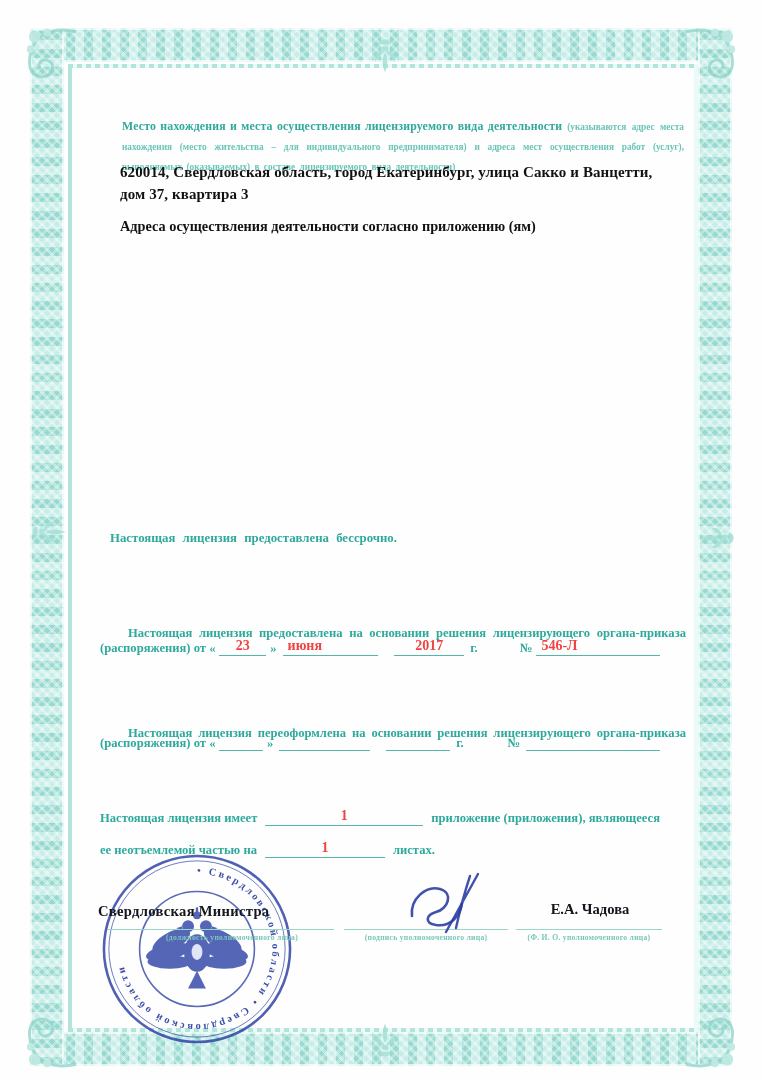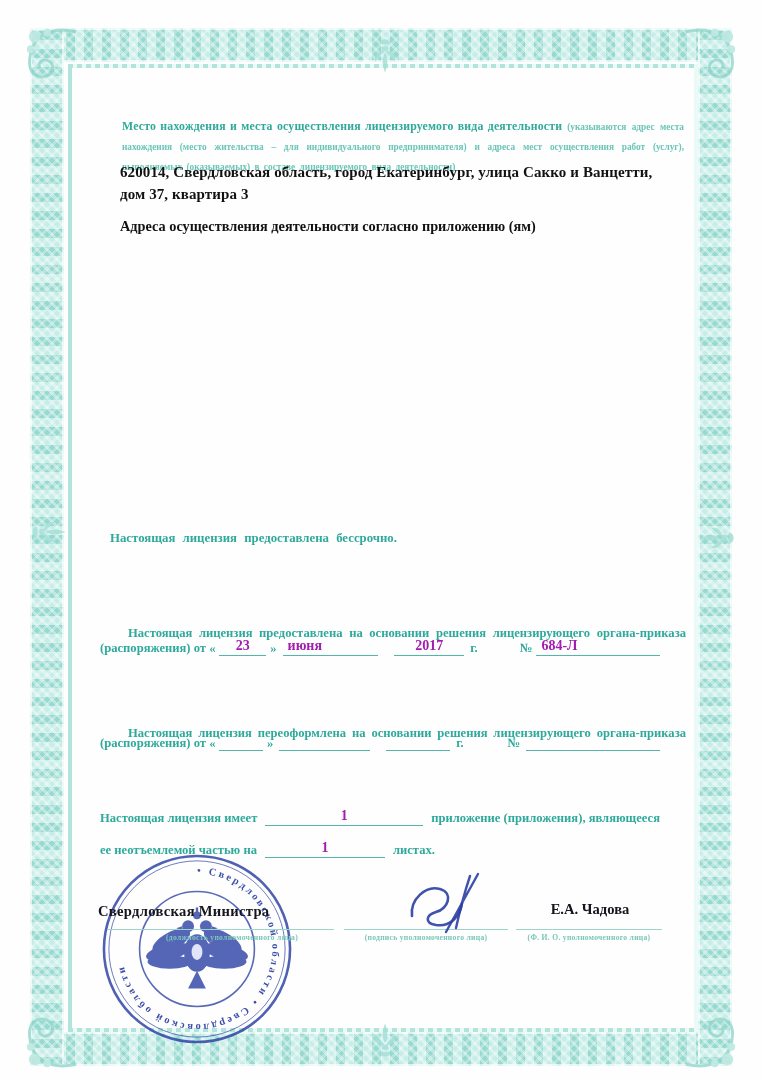--- a/index.html
+++ b/index.html
@@ -47,21 +47,21 @@
   .addr-note{font-size:14.3px;margin-top:3px !important;}
   .term{left:110px;top:531px;font-size:12.8px;word-spacing:4px;}
   .stmt{width:558px;font-size:12.6px;text-align:justify;text-align-last:justify;line-height:1.2;margin:18px;}
   .g-line{left:110px;top:608px;}
   .r-line{left:110px;top:708px;}
   .fillrow{left:100px;width:560px;display:flex;align-items:flex-end;font-size:12.6px;
            color:#2ea99b;font-weight:bold;white-space:nowrap;}
   .g-row{top:634px;}
   .r-row{top:736px;}
   .bl{display:inline-block;border-bottom:1.4px solid #54b6a8;text-align:center;
-      color:#a21caf;font-size:14px;line-height:1.15;padding-bottom:1px;}
+      color:#ef4444;font-size:14px;line-height:1.15;padding-bottom:1px;}
   .bl-left{text-align:left;padding-left:5px;}
   .a-row1{top:808px;}
   .a-row2{top:840px;}
   .sig-title{left:98px;top:903px;font-size:14.6px;font-weight:bold;color:#15151d;letter-spacing:.3px;z-index:4;}
   .sig-name{left:516px;top:901px;width:148px;text-align:center;font-size:14.6px;font-weight:bold;color:#15151d;z-index:4;}
   .sig-line{position:absolute;top:929px;height:0;border-top:1.3px solid #99d5c9;z-index:3;}
   .sl-1{left:108px;width:226px;}
   .sl-2{left:344px;width:164px;}
   .sl-3{left:516px;width:146px;}
   .sig-cap{position:absolute;top:933px;font-size:7.6px;color:#79c7ba;text-align:center;
@@ -135,21 +135,21 @@
 
   <p class="abs stmt g-line teal">Настоящая лицензия предоставлена на основании решения лицензирующего органа-приказа</p>
   <div class="abs fillrow g-row">
     <span>(распоряжения)  от «</span>
     <span class="bl" style="width:60px;margin:0 4px;">23</span>
     <span>»</span>
     <span class="bl bl-left" style="width:116px;margin:4px 10px 0 6px;">июня</span>
     <span class="bl" style="width:90px;margin:0 6px;">2017</span>
     <span>г.</span>
     <span style="margin-left:42px;">№</span>
-    <span class="bl bl-left" style="width:152px;margin-left:4px;">684-Л</span>
+    <span class="bl bl-left" style="width:152px;margin-left:4px;">546-Л</span>
   </div>
 
   <p class="abs stmt r-line teal">Настоящая лицензия переоформлена на основании решения лицензирующего органа-приказа</p>
   <div class="abs fillrow r-row">
     <span>(распоряжения)  от «</span>
     <span class="bl" style="width:58px;margin:0 4px;"></span>
     <span>»</span>
     <span class="bl" style="width:120px;margin:0 10px 0 6px;"></span>
     <span class="bl" style="width:86px;margin:0 6px;"></span>
     <span>г.</span>

